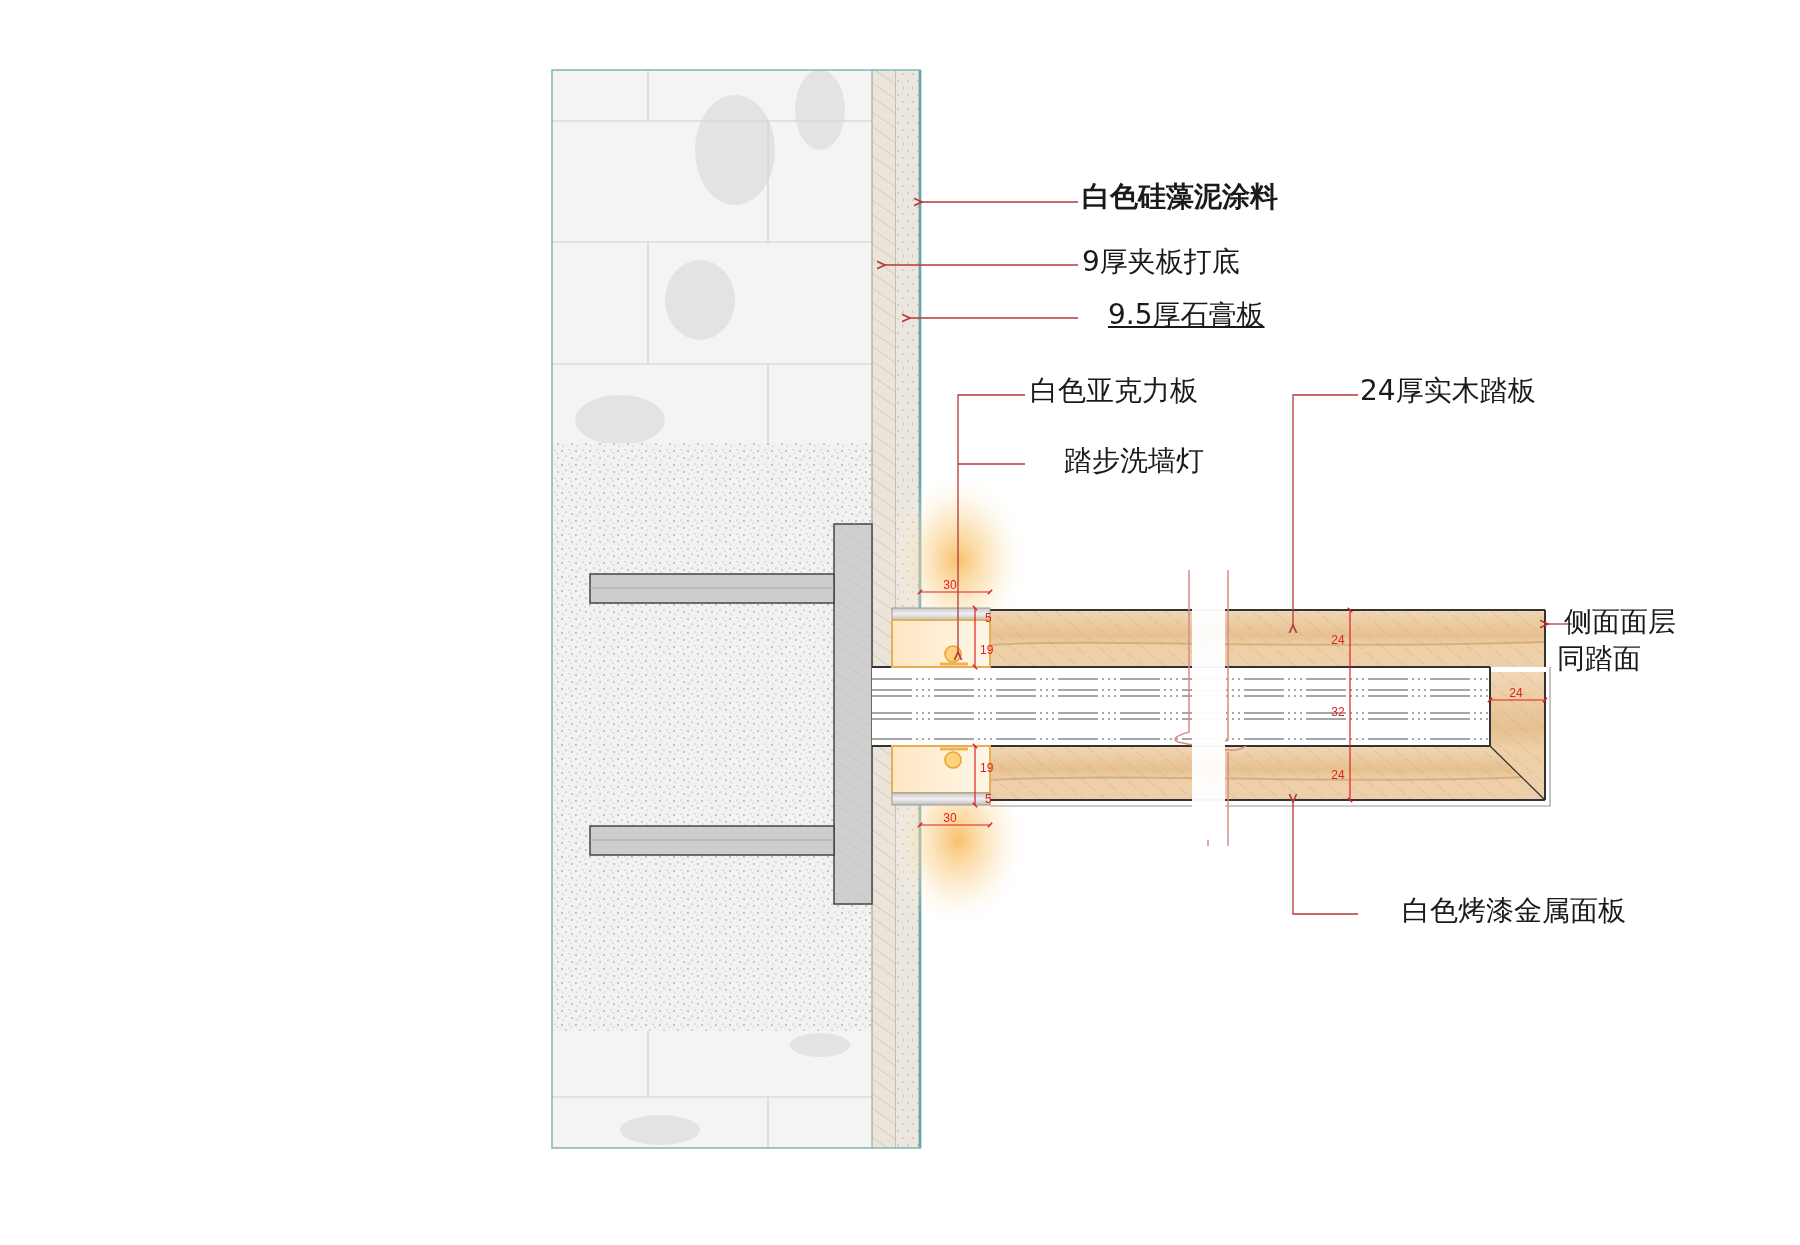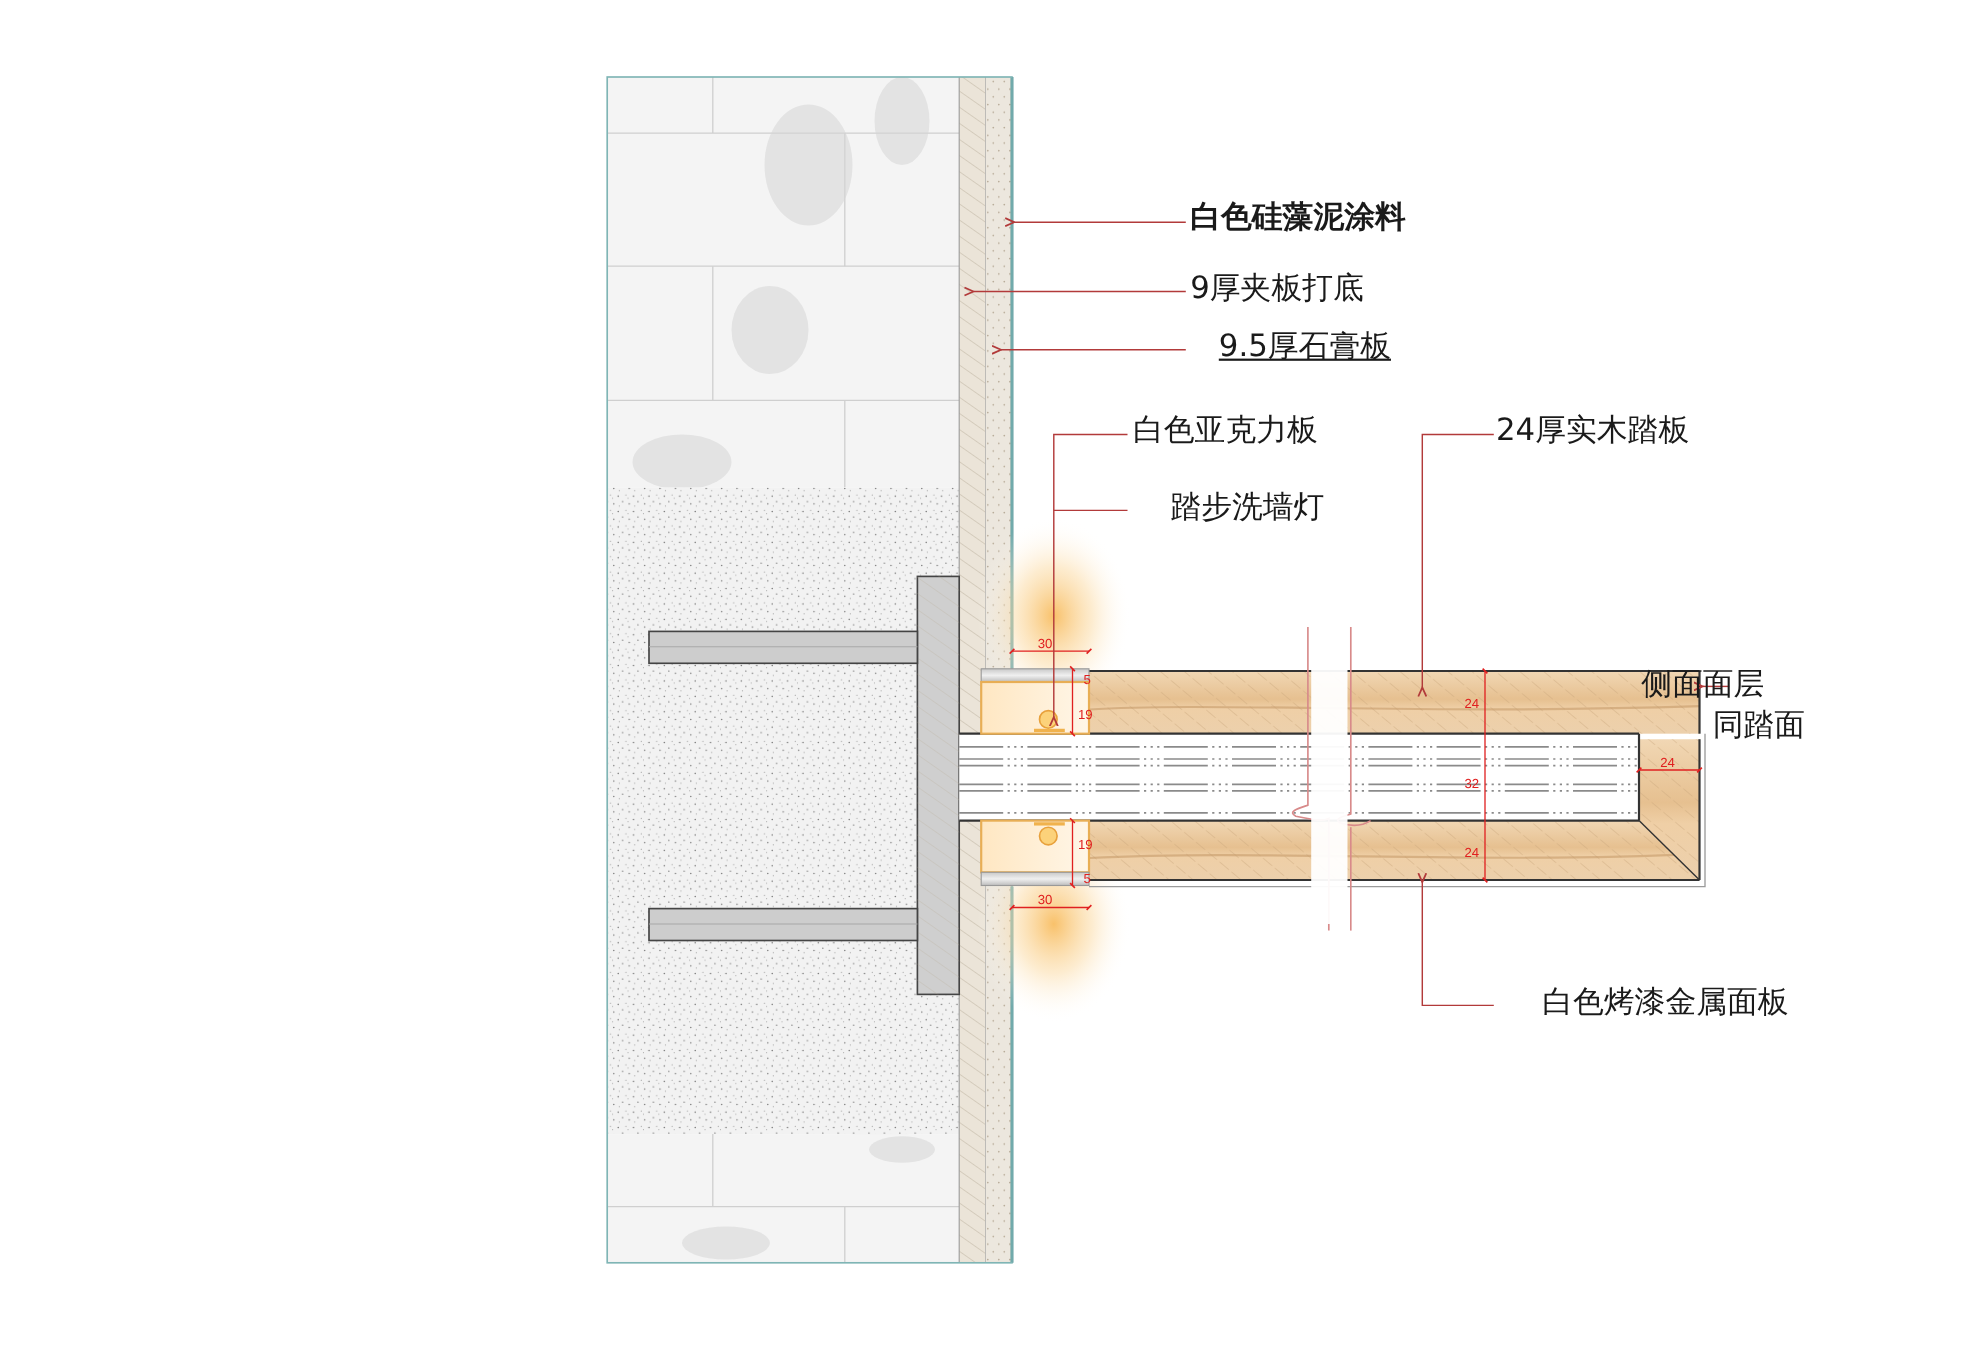--- a/index.html
+++ b/index.html
@@ -209,15 +209,15 @@
     <polyline points="1358,914 1293,914 1293,802" marker-end="url(#arrow)"></polyline>
   </g>
 </svg>
 
 <div class="label" style="left:1082px; top:180px;font-weight:bold;">白色硅藻泥涂料</div>
 <div class="label" style="left:1082px; top:245px;">9厚夹板打底</div>
 <div class="label" style="left:1108px; top:298px;text-decoration:underline;">9.5厚石膏板</div>
 <div class="label" style="left:1030px; top:374px;">白色亚克力板</div>
 <div class="label" style="left:1030px; top:444px;margin-left:34px;">踏步洗墙灯</div>
 <div class="label" style="left:1360px; top:374px;">24厚实木踏板</div>
-<div class="label" style="left:1492px; top:605px;">侧面面层</div>
+<div class="label" style="left:1564px; top:605px;">侧面面层</div>
 <div class="label" style="left:1557px; top:642px;">同踏面</div>
 <div class="label" style="left:1360px; top:894px;margin-left:42px;">白色烤漆金属面板</div>
 
 </body></html>

